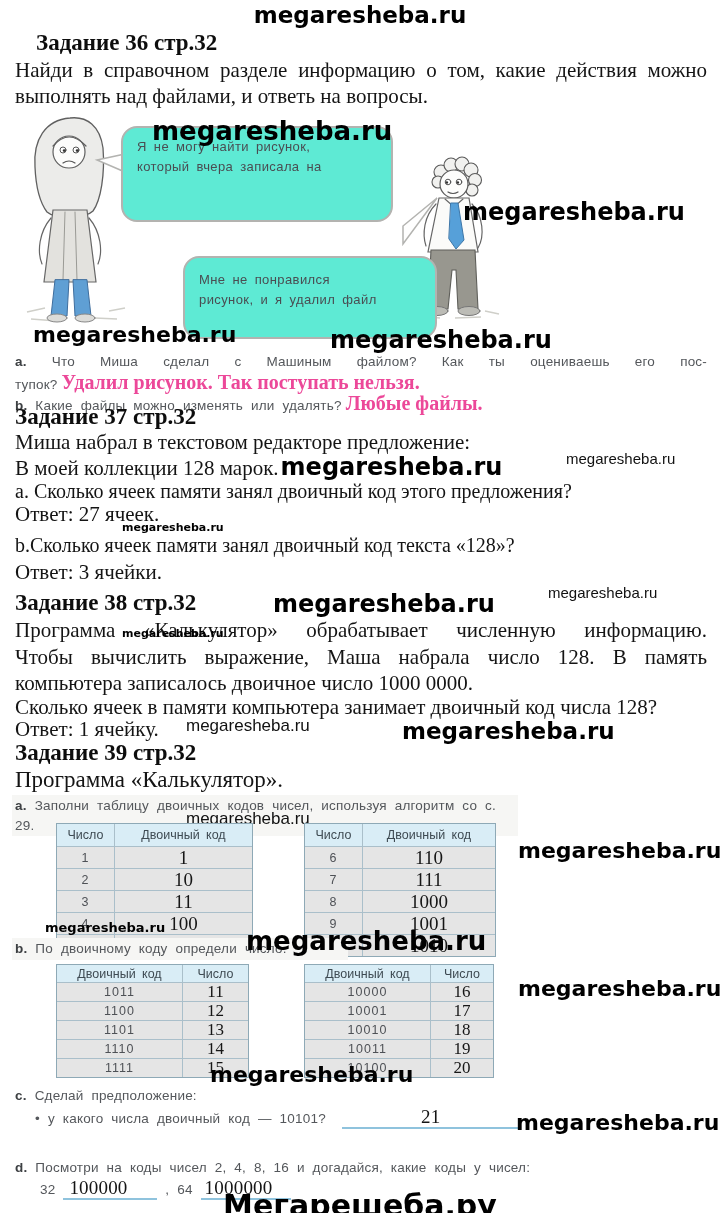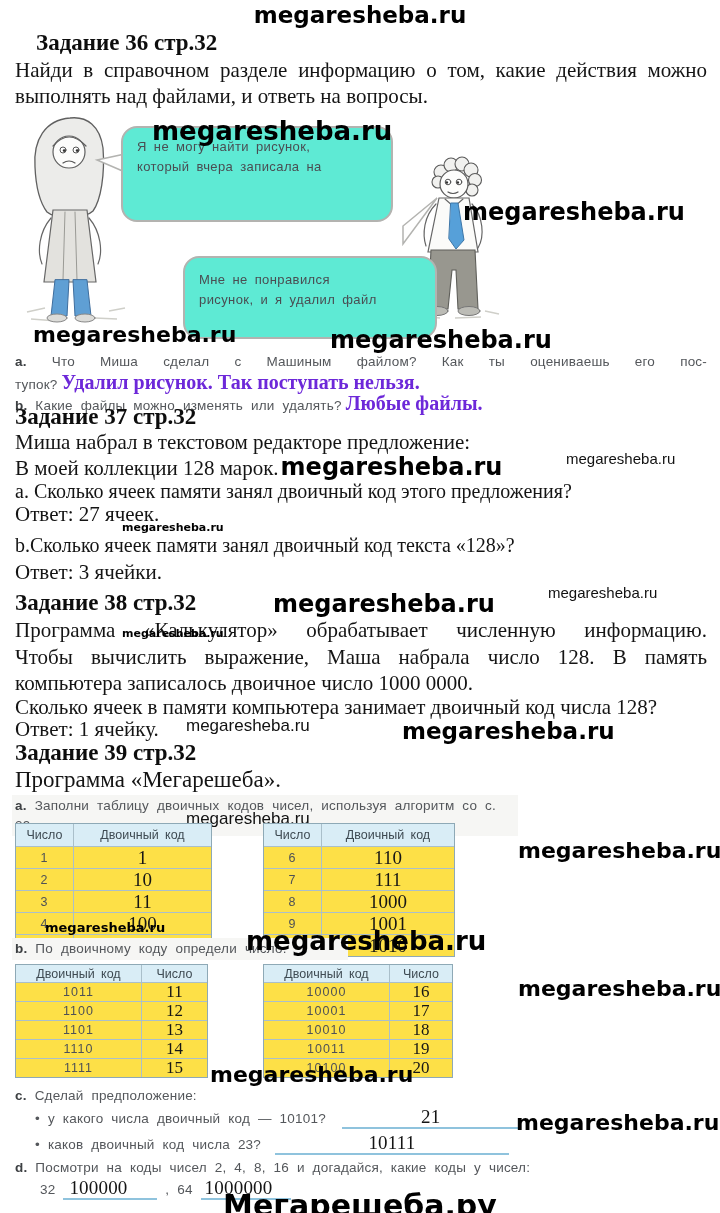--- a/index.html
+++ b/index.html
@@ -3,40 +3,40 @@
 <meta charset="utf-8">
 <style>
   html,body{margin:0;padding:0;background:#fff;}
   #page{position:relative;width:720px;height:1213px;background:#ffffff;overflow:hidden;
         font-family:"Liberation Serif",serif;color:#141414;}
   .abs{position:absolute;}
   
   .heading{font:bold 23px/1.1 "Liberation Serif",serif;color:#0d0d0d;}
   .body21{font:21px/1.22 "Liberation Serif",serif;color:#141414;}
   .jl{text-align:justify;text-align-last:justify;}
-  .ansb{font-weight:bold;font-size:20px;color:#6d28d9;}
+  .ansb{font-weight:bold;font-size:20px;color:#ec4899;}
   
   .tb{font:13.5px/1.45 "Liberation Sans",sans-serif;color:#54575b;letter-spacing:.2px;word-spacing:4px;}
   .tb-label{font-weight:bold;color:#3d4043;}
   .strip{background:#f6f6f4;}
   
   .wm{font-family:"DejaVu Sans",sans-serif;font-weight:bold;color:#000;white-space:nowrap;}
   .wm26{font-size:26px;} .wm24{font-size:24px;} .wm23{font-size:23px;} .wm22{font-size:22px;}
   .wm13{font-size:13px;} .wm11{font-size:11px;}
   .wmr{font-family:"Liberation Sans",sans-serif;font-weight:normal;color:#111;white-space:nowrap;}
   .wmr17{font-size:17px;} .wmr15{font-size:15px;}
   .ctr{left:0;width:720px;text-align:center;}
   
   #illus{left:25px;top:112px;width:485px;height:212px;}
   .bubble{position:absolute;background:#5eead4;border:2px solid #b3b3b0;border-radius:16px;
           padding:9px 14px;font:13px/1.55 "Liberation Sans",sans-serif;color:#4a4d52;
           letter-spacing:.4px;word-spacing:3px;}
   .bubble div{white-space:nowrap;}
   
-  .tbl{position:absolute;border:1px solid #8ea9b6;background:#fde047;box-sizing:border-box;}
+  .tbl{position:absolute;border:1px solid #8ea9b6;background:#e5e5e5;box-sizing:border-box;margin-left:41px;}
   .tr{display:flex;border-top:1px solid #aabfca;}
   .tr:first-child{border-top:none;}
   .td{display:flex;align-items:center;justify-content:center;box-sizing:border-box;
       border-left:1px solid #aabfca;overflow:hidden;}
   .td:first-child{border-left:none;}
   .th .td{background:#d9edf6;font:12.5px "Liberation Sans",sans-serif;color:#3e4a52;word-spacing:3px;}
   .num{font:12.5px "Liberation Sans",sans-serif;color:#4e5156;letter-spacing:1px;}
   .code{font:19px "Liberation Serif",serif;color:#161616;}
   .tbl-ab{width:197px;} .tbl-ab .tr{height:21px;} .tbl-ab .tr.th{height:22px;}
   .tbl-ab .c1{width:57px;} .tbl-ab .c2{flex:1;}
@@ -166,21 +166,21 @@
   <div class="abs body21 jl" style="left:15px;top:618px;width:692px;">Программа «Калькулятор» обрабатывает численную информацию.</div>
   <div class="abs wm wm11" style="left:122px;top:627px;">megaresheba.ru</div>
   <div class="abs body21 jl" style="left:15px;top:645px;width:692px;">Чтобы вычислить выражение, Маша набрала число 128. В память</div>
   <div class="abs body21" style="left:15px;top:671px;">компьютера записалось двоичное число 1000 0000.</div>
   <div class="abs body21" style="left:15px;top:695px;">Сколько ячеек в памяти компьютера занимает двоичный код числа 128?</div>
   <div class="abs body21" style="left:15px;top:717px;">Ответ: 1 ячейку.</div>
   <div class="abs wmr wmr17" style="left:186px;top:716px;">megaresheba.ru</div>
   <div class="abs wm wm23" style="left:402px;top:718px;">megaresheba.ru</div>
 
   <div class="abs heading" style="left:15px;top:740px;">Задание 39 стр.32</div>
-  <div class="abs body21" style="left:15px;top:766px;font-size:23px;">Программа «Мегарешеба».</div>
+  <div class="abs body21" style="left:15px;top:766px;font-size:23px;">Программа «Калькулятор».</div>
   <div class="abs tb strip" style="left:12px;top:795px;width:500px;padding:1px 3px;">
     <span class="tb-label">a.</span>
     <span>Заполни таблицу двоичных кодов чисел, используя алгоритм со с. 29.</span>
   </div>
   <div class="abs wmr wmr17" style="left:186px;top:809px;">megaresheba.ru</div>
 
   <div class="tbl tbl-ab" id="tblA" style="left:15px;top:823px;">
     <div class="tr th">
       <span class="td c1">Число</span>
       <span class="td c2">Двоичный код</span>
@@ -297,25 +297,20 @@
 
   <div class="abs wm wm22" style="left:210px;top:1062px;">megaresheba.ru</div>
   <div class="abs tb" style="left:15px;top:1086px;">
     <span class="tb-label">c.</span>
     <span>Сделай предположение:</span>
   </div>
   <div class="abs tb" style="left:35px;top:1107px;width:660px;">
     <span>•</span>
     <span>у какого числа двоичный код — 10101?</span>
     <span class="fill" style="width:178px;margin-left:8px;">21</span>
-  </div>
-  <div class="abs tb" style="left:35px;top:1133px;width:660px;">
-    <span>•</span>
-    <span>каков двоичный код числа 23?</span>
-    <span class="fill" style="width:234px;margin-left:6px;">10111</span>
   </div>
   <div class="abs wm wm22" style="left:516px;top:1110px;">megaresheba.ru</div>
 
   <div class="abs tb" style="left:15px;top:1158px;width:692px;">
     <span class="tb-label">d.</span>
     <span>Посмотри на коды чисел 2, 4, 8, 16 и догадайся, какие коды у чисел:</span>
   </div>
   <div class="abs tb" style="left:40px;top:1178px;width:660px;">
     <span>32</span>
     <span class="fill" style="width:88px;text-align:left;padding-left:6px;">100000</span>

